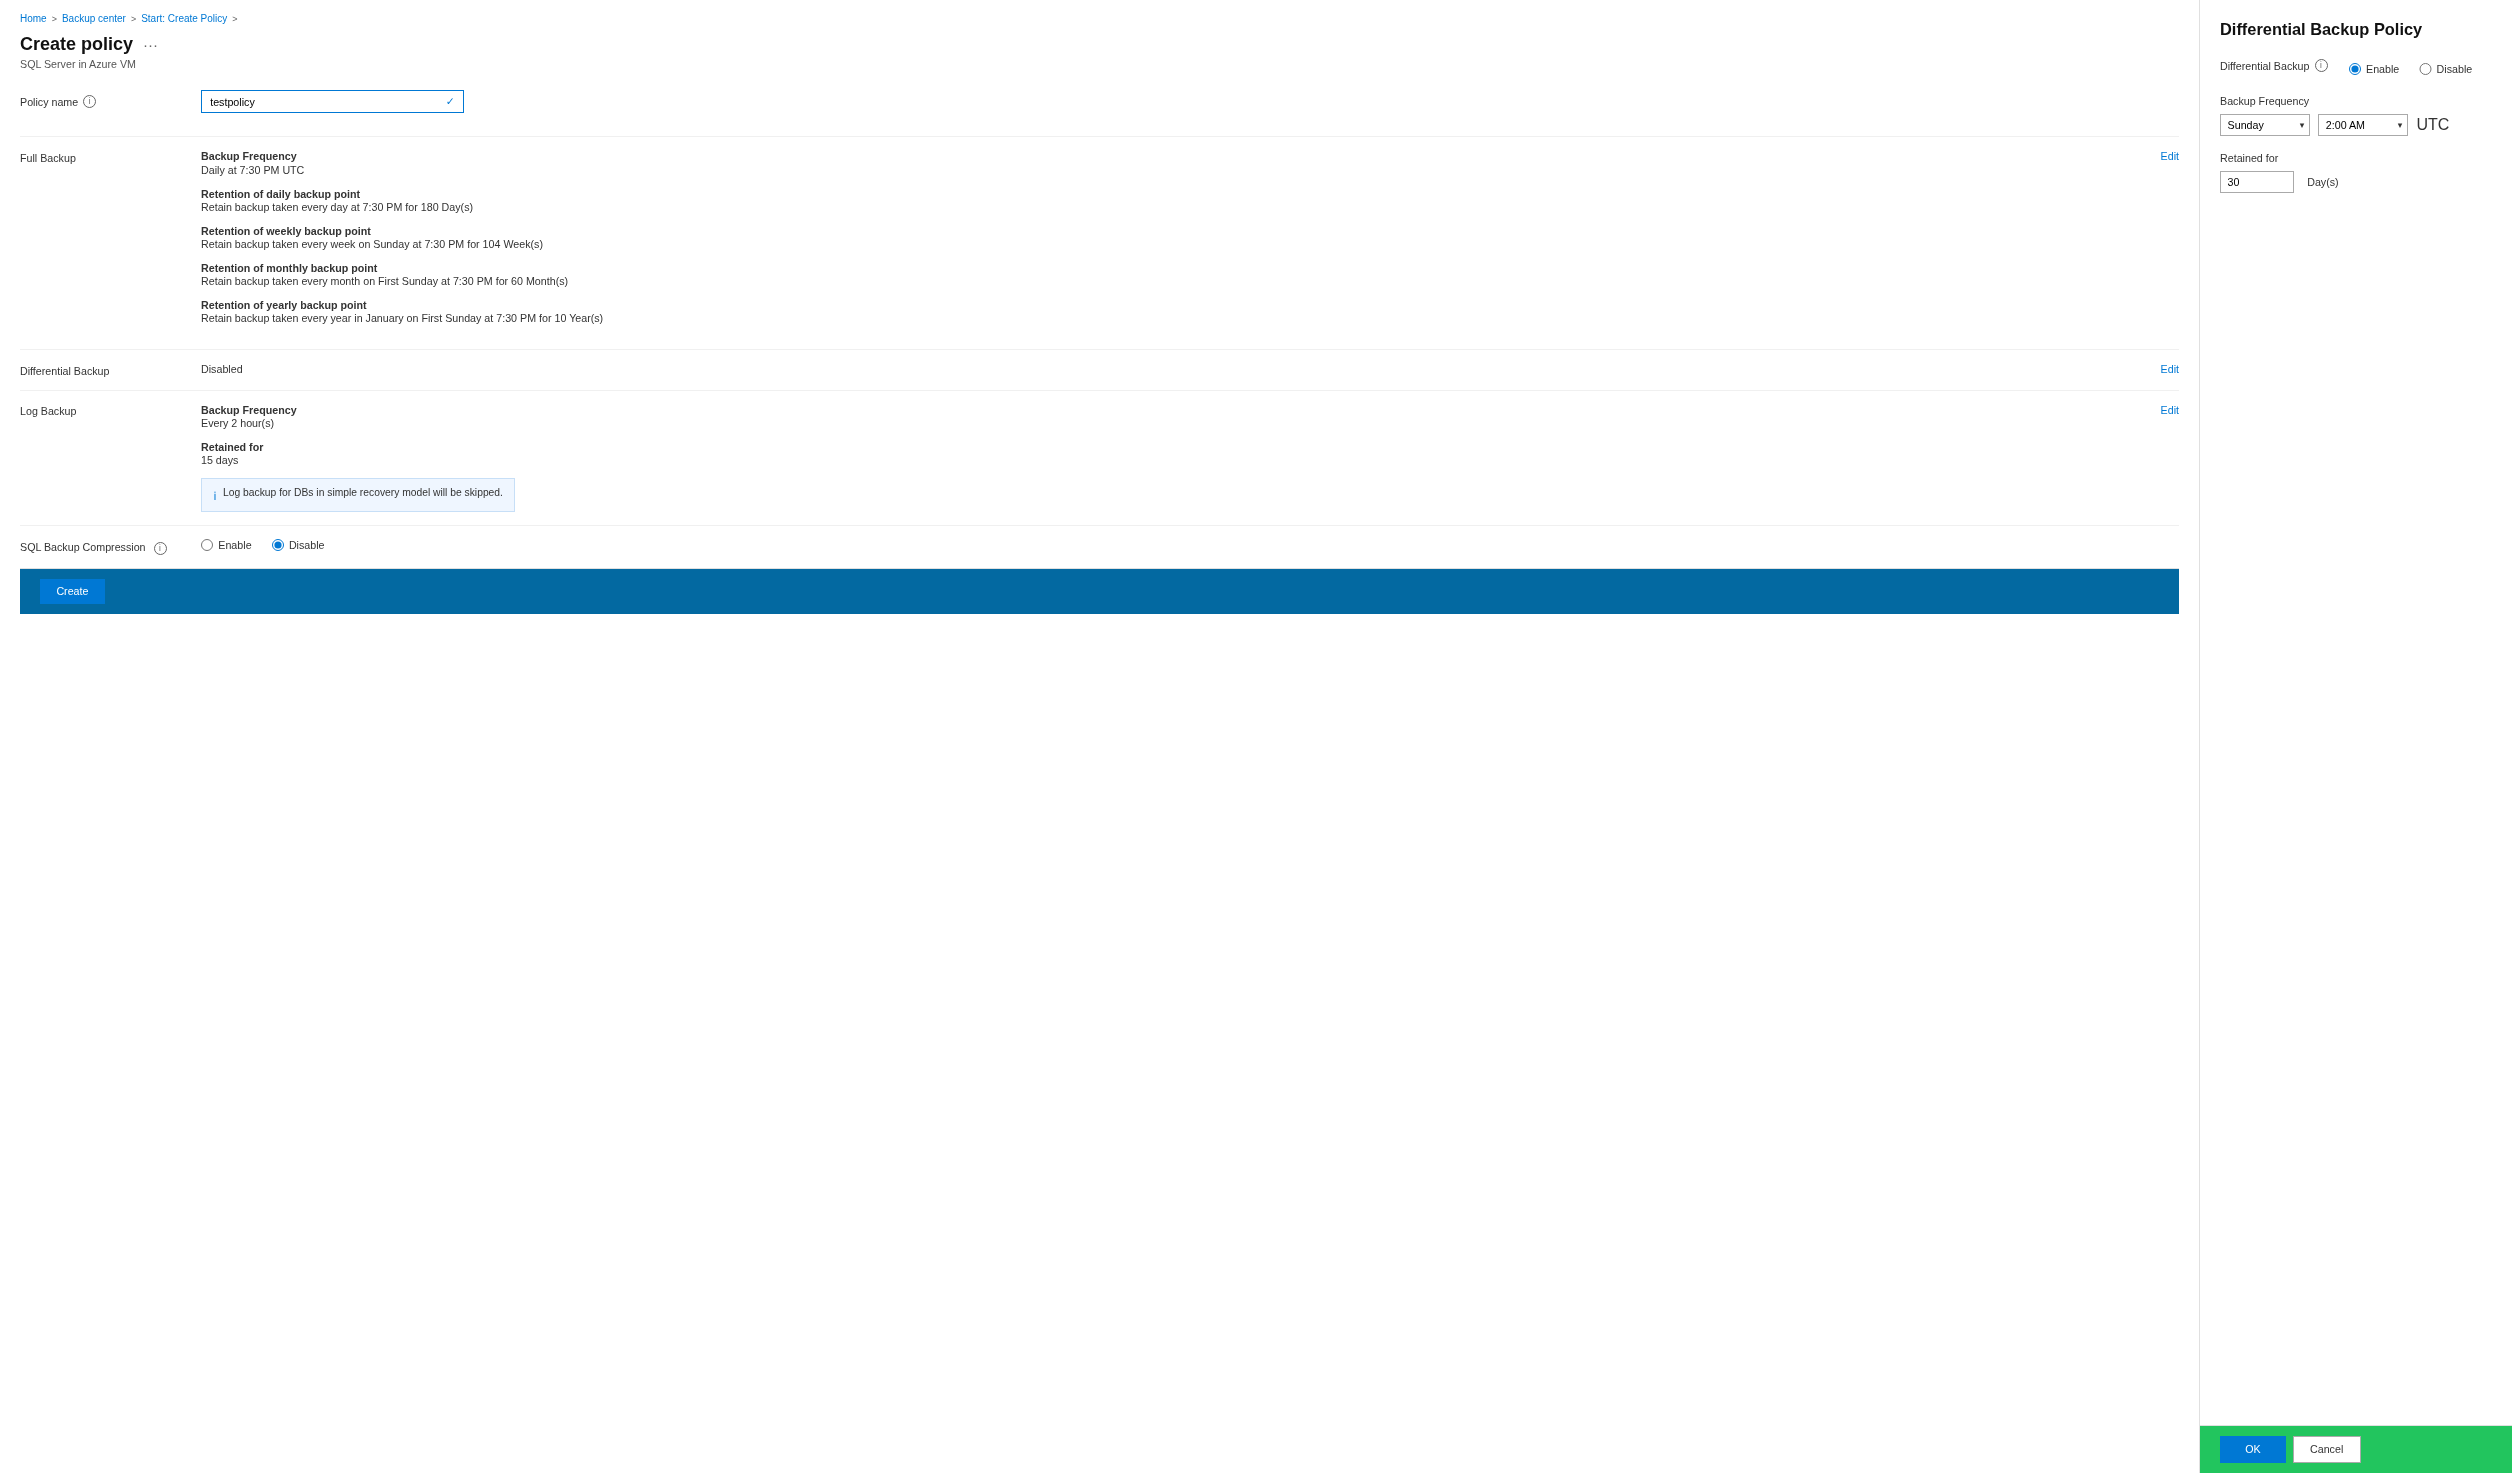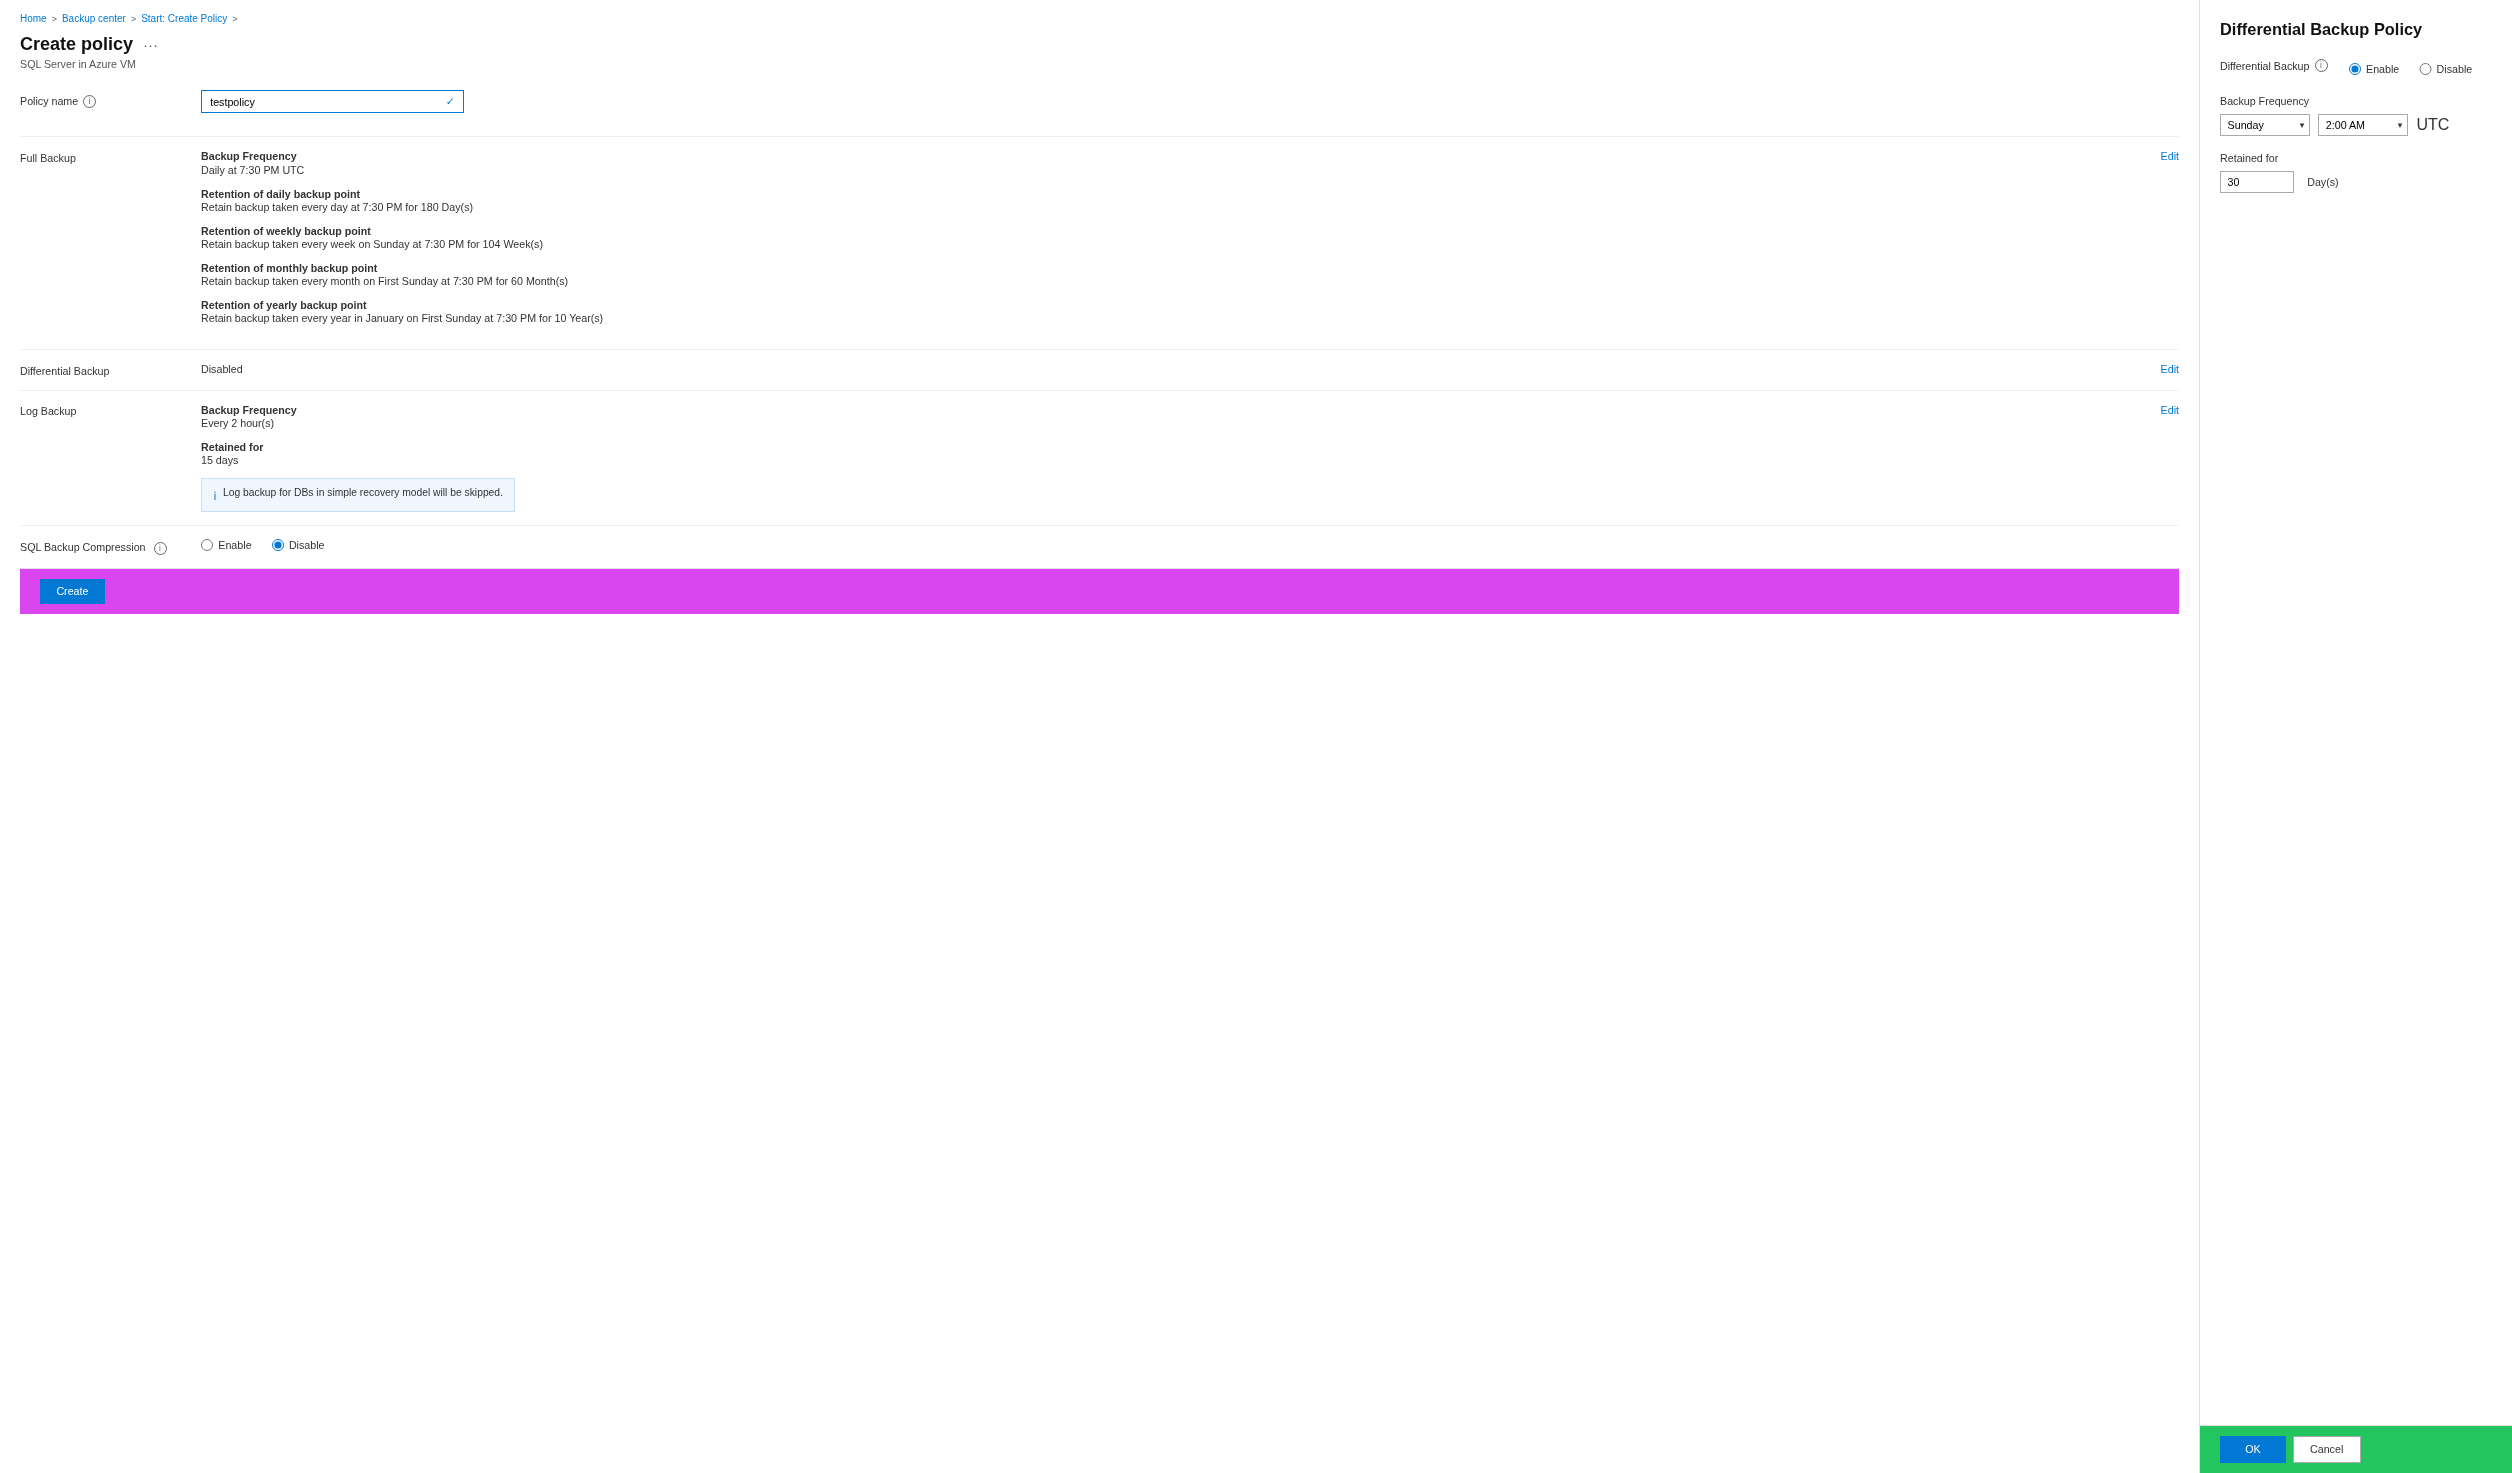--- a/index.html
+++ b/index.html
@@ -20,21 +20,21 @@
     .breadcrumb .current { color: #0078d4; }
 
     
     .page-title-row { display: flex; align-items: center; gap: 6.6px; margin-bottom: 3.3px; }
     .page-title { font-size: 18px; font-weight: 600; color: #111; }
     .more-btn { color: #666; font-size: 15px; cursor: pointer; background: none; border: none; padding: 1.6px 3.3px; }
     .page-subtitle { font-size: 10.7px; color: #555; margin-bottom: 20px; }
 
     
     .form-row { display: flex; align-items: flex-start; margin-bottom: 23px; }
-    .form-label { width: 181px; min-width: 181px; font-size: 10.7px; color: #333; padding-top: 5px; display: flex; align-items: flex-start; gap: 5px; }
+    .form-label { width: 181px; min-width: 181px; font-size: 10.7px; color: #333; padding-top: 5px; display: flex; align-items: center; gap: 5px; }
     .form-content { flex: 1; }
 
     
     .policy-input { border: 0.8px solid #0078d4; padding: 4.1px 8.2px; font-size: 10.7px; width: 263px; outline: none; display: flex; align-items: center; position: relative; }
     .policy-input input { border: none; outline: none; font-size: 10.7px; width: 230px; }
     .input-check { color: #0078d4; margin-left: 6.6px; }
 
     
     .section-row { display: flex; align-items: flex-start; padding: 13px 0; border-top: 0.8px solid #f0f0f0; }
     .section-label { width: 181px; min-width: 181px; font-size: 10.7px; color: #333; font-weight: 400; padding-top: 1.6px; }
@@ -54,21 +54,21 @@
 
     
     .radio-group { display: flex; align-items: center; gap: 20px; }
     .radio-item { display: flex; align-items: center; gap: 5px; cursor: pointer; }
     .radio-item input[type="radio"] { cursor: pointer; accent-color: #0078d4; width: 12.3px; height: 12.3px; }
 
     
     .info-circle { display: inline-flex; align-items: center; justify-content: center; width: 13px; height: 13px; border-radius: 50%; border: 0.8px solid #666; color: #666; font-size: 8.2px; cursor: pointer; flex-shrink: 0; }
 
     
-    .bottom-bar { padding: 10px 20px; border-top: 0.8px solid #e0e0e0; background: #d946ef; position: sticky; bottom: 0; }
+    .bottom-bar { padding: 10px 20px; border-top: 0.8px solid #e0e0e0; background: #0369a1; position: sticky; bottom: 0; }
     .create-btn { background: #0078d4; color: #fff; border: none; padding: 6.6px 16.4px; font-size: 10.7px; cursor: pointer; font-weight: 500; }
 
     
     .right-bottom-bar { position: absolute; bottom: 0; left: 0; right: 0; padding: 10px 20px; border-top: 0.8px solid #e0e0e0; background: #22c55e; display: flex; gap: 6.6px; }
     .ok-btn { background: #0078d4; color: #fff; border: none; padding: 6.6px 16.4px; font-size: 10.7px; cursor: pointer; min-width: 66px; }
     .cancel-btn { background: #fff; color: #333; border: 0.8px solid #aaa; padding: 6.6px 16.4px; font-size: 10.7px; cursor: pointer; min-width: 66px; }
 
     
     .rp-title { font-size: 16.4px; font-weight: 600; margin-bottom: 20px; color: #111; }
 

